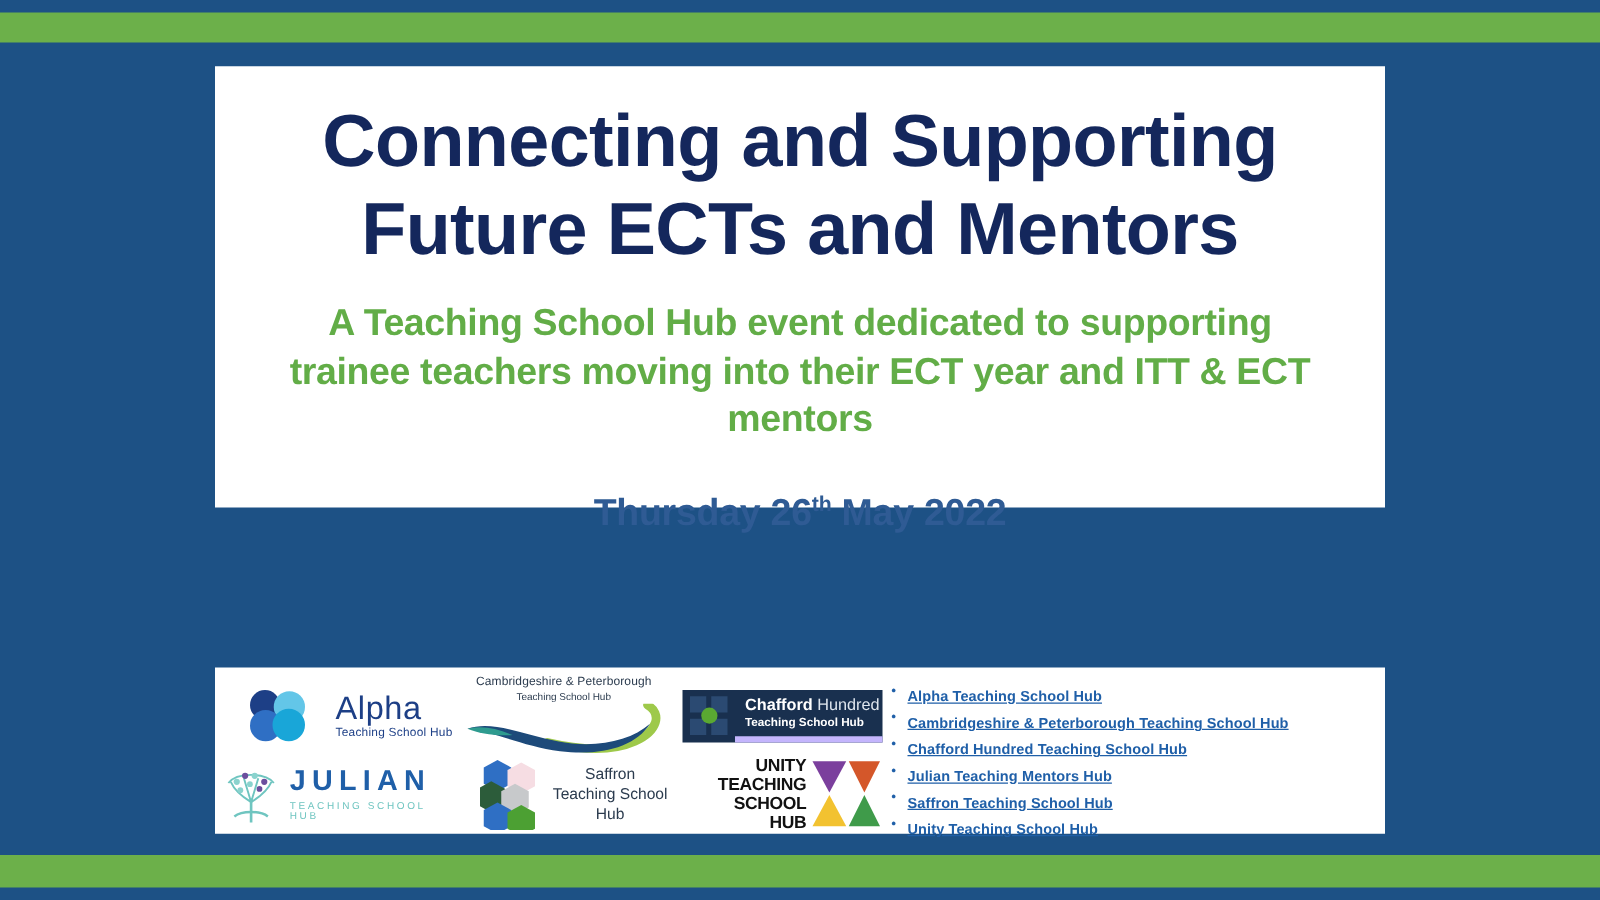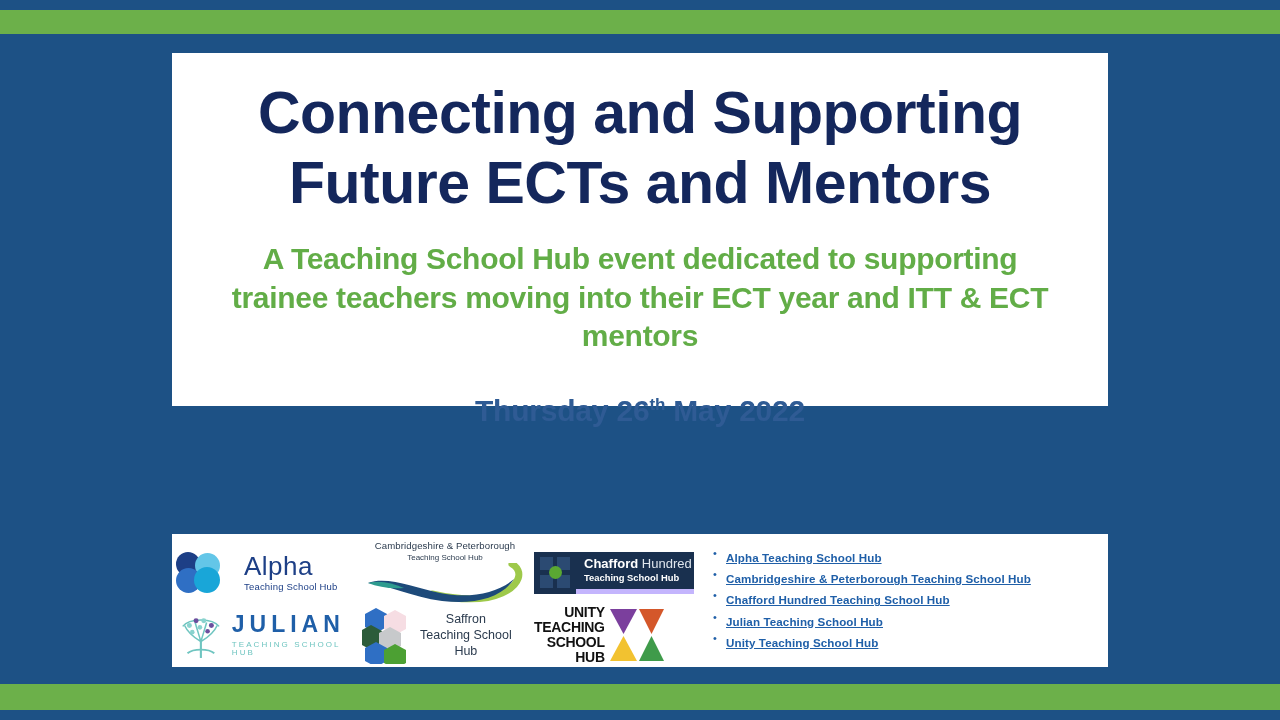--- a/index.html
+++ b/index.html
@@ -53,21 +53,21 @@
     align-items:stretch;
   }
   .logo-grid{
     width:530px;
     display:grid;
     grid-template-columns:186px 172px 172px;
     grid-template-rows:1fr 1fr;
     padding:6px 0 4px 4px;
     box-sizing:border-box;
   }
-  .logo-cell{display:flex;align-items:center;justify-content:flex-start;}
+  .logo-cell{display:flex;align-items:center;justify-content:flex-end;}
 
   
   .alpha{display:flex;align-items:center;gap:22px;}
   .alpha-mark{position:relative;width:46px;height:42px;flex:none;}
   .alpha-mark i{position:absolute;display:block;border-radius:50%;}
   .a1{width:24px;height:24px;left:0;top:0;background:#1d3f86;}
   .a2{width:25px;height:25px;left:19px;top:1px;background:#63c6e8;}
   .a3{width:25px;height:25px;left:0;top:16px;background:#2f6fc4;}
   .a4{width:26px;height:26px;left:18px;top:15px;background:#19a6d8;}
   .alpha-txt{line-height:1;}
@@ -253,18 +253,19 @@
       </div>
     </div>
 
   </div>
 
   <div class="links">
     <ul>
       <li><a href="#">Alpha Teaching School Hub</a></li>
       <li><a href="#">Cambridgeshire &amp; Peterborough Teaching School Hub</a></li>
       <li><a href="#">Chafford Hundred Teaching School Hub</a></li>
-      <li><a href="#">Julian Teaching School Hub</a></li>
+      <li><a href="#">Julian Teaching Mentors Hub</a></li>
+      <li><a href="#">Saffron Teaching School Hub</a></li>
       <li><a href="#">Unity Teaching School Hub</a></li>
     </ul>
   </div>
 
 </div>
 
 </body></html>

